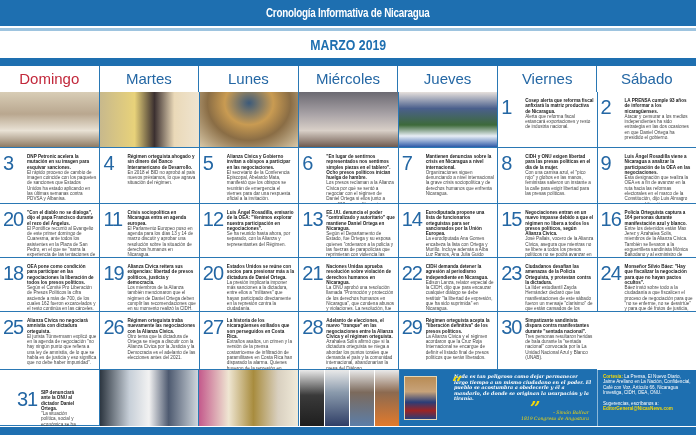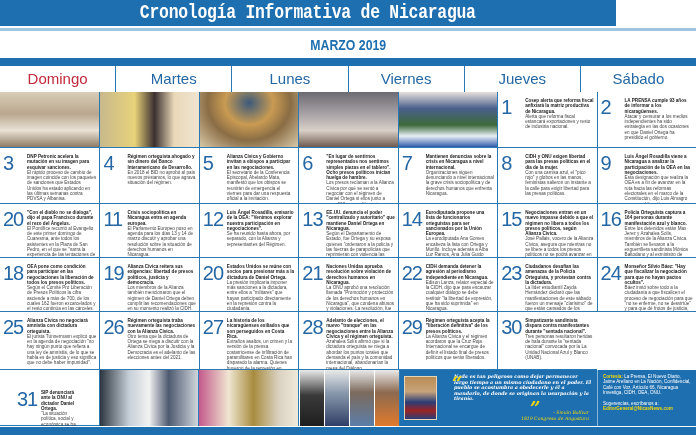--- a/index.html
+++ b/index.html
@@ -1,23 +1,23 @@
 <!DOCTYPE html>
 <html><head>
 <meta charset="utf-8">
 <style>
   * { box-sizing: border-box; margin: 0; padding: 0; }
   html, body { width: 696px; height: 435px; overflow: hidden; background: #ffffff; }
   body { font-family: "Liberation Sans", sans-serif; position: relative; }
 
   .title-bar {
-    position: absolute; left: 0; top: 0; width: 616px; height: 26px;
+    position: absolute; left: 0; top: 0; width: 696px; height: 26px;
     background: #1e6fb0; color: #fff; text-align: center;
-    font-family: Liberation Mono, monospace; font-weight: bold;
-    font-size: 20px; line-height: 26px; letter-spacing: -0.3px;
+    font-family: Liberation Sans, sans-serif; font-weight: bold;
+    font-size: 12px; line-height: 26px; letter-spacing: -0.3px;
     transform-origin: center; 
   }
   .title-bar span { display: inline-block; transform: scaleX(0.82); }
   .thin-rule { position: absolute; left: 0; top: 28px; width: 696px; height: 3px; background: #9ec4df; }
   .month-bar {
     position: absolute; left: 0; top: 33px; width: 696px; height: 24px;
     text-align: center; color: #1e6fb0; font-weight: bold; font-size: 15px; line-height: 24px;
   }
   .month-bar span { display: inline-block; transform: scaleX(0.82); }
   .blue-strip { position: absolute; left: 0; top: 58px; width: 696px; height: 8px; background: #1e6fb0; }
@@ -100,22 +100,23 @@
 
 <div class="title-bar"><span>Cronología Informativa de Nicaragua</span></div>
 <div class="thin-rule"></div>
 <div class="month-bar"><span>MARZO 2019</span></div>
 <div class="blue-strip"></div>
 
 <div class="days-row">
   <div class="day-head">Domingo</div>
   <div class="day-head">Martes</div>
   <div class="day-head">Lunes</div>
+  <div class="day-head">Miércoles</div>
+  <div class="day-head">Jueves</div>
   <div class="day-head">Viernes</div>
-  <div class="day-head">Jueves</div>
   <div class="day-head">Sábado</div>
 </div>
 
 <div class="grid">
 
   <div class="photo photo-1"></div>
   <div class="photo photo-2"></div>
   <div class="photo photo-3"></div>
   <div class="photo photo-4"></div>
   <div class="photo photo-5"></div>

